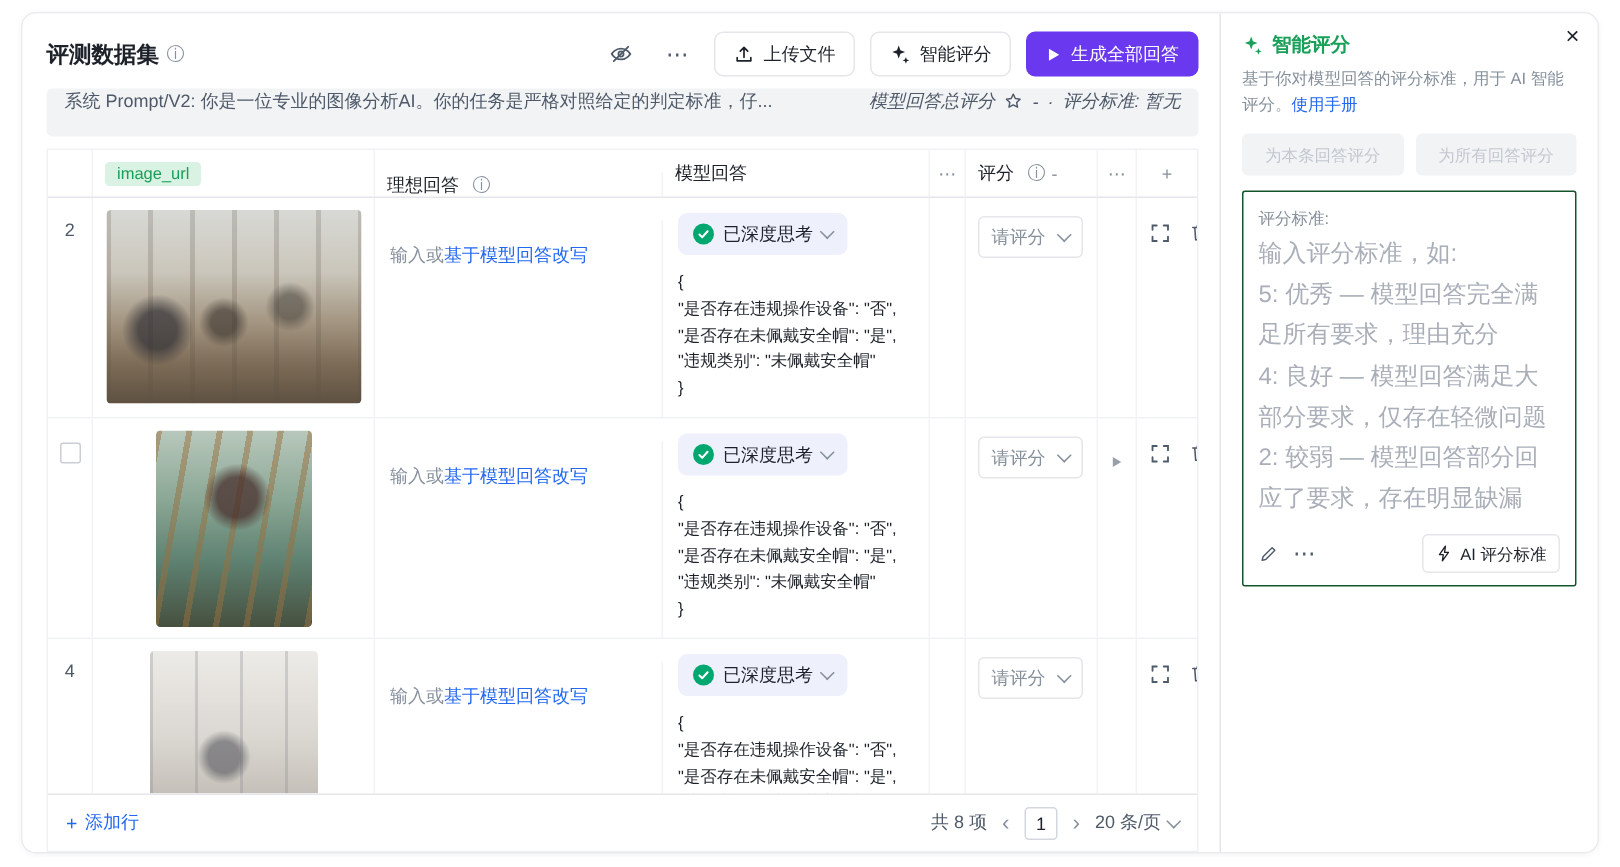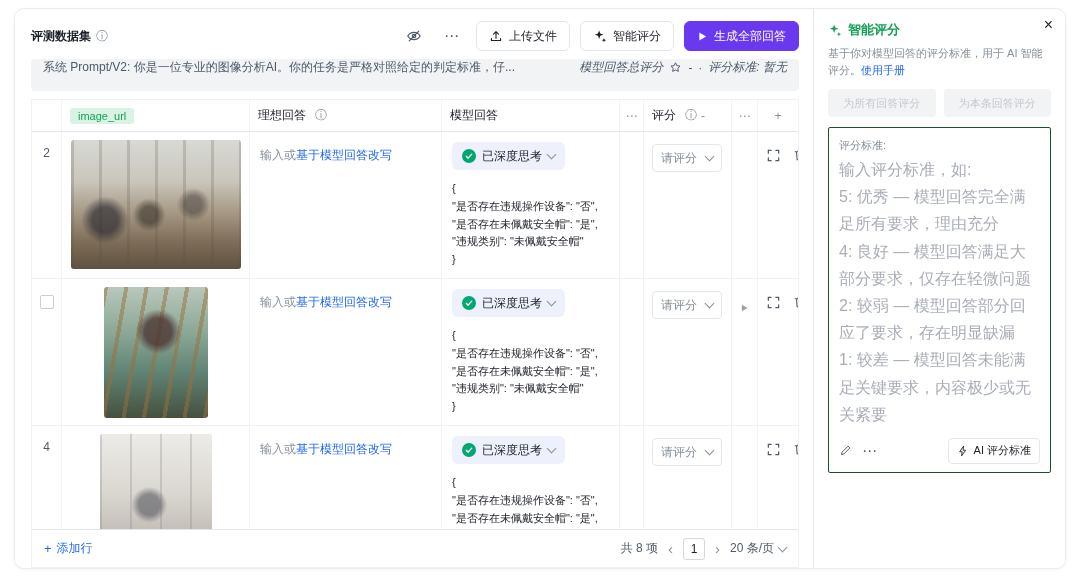--- a/index.html
+++ b/index.html
@@ -6,42 +6,42 @@
   html,body{width:1080px;height:578px;}
   body{background:#ffffff;font-family:"Liberation Sans","DejaVu Sans",sans-serif;color:#1d2129;position:relative;overflow:hidden;}
 
   .app{position:absolute;left:14px;top:8px;width:1052px;height:561px;background:#fff;
        border:1px solid #e9ebef;border-radius:10px;display:flex;overflow:hidden;
        box-shadow:0 1px 4px rgba(0,0,0,.05);}
 
   
   .main{flex:1;min-width:0;display:flex;flex-direction:column;padding:10px 14px 0 16px;background:#fff;}
   .topbar{display:flex;align-items:center;height:34px;flex:0 0 auto;}
-  .page-title{font-size:12px;font-weight:700;font-family:Liberation Mono, monospace;}
+  .page-title{font-size:15px;font-weight:700;font-family:Liberation Mono, monospace;}
   .info-i{color:#86909c;font-size:12px;margin-left:5px;font-weight:400;}
   .topbar-actions{margin-left:auto;display:flex;align-items:center;gap:10px;}
   .icon-btn{width:28px;height:28px;display:flex;align-items:center;justify-content:center;border-radius:4px;color:#4e5969;cursor:pointer;}
   .dots{font-size:15px;color:#4e5969;letter-spacing:1px;}
   .btn{height:30px;display:inline-flex;align-items:center;gap:6px;padding:0 12px;border:1px solid #e5e6eb;
        border-radius:6px;background:#fff;font-size:12px;color:#1d2129;cursor:pointer;white-space:nowrap;}
   .btn-primary{background:#6938ef;border-color:#6938ef;color:#fff;}
 
   .prompt-bar{height:32px;flex:0 0 auto;background:#f2f3f5;border-radius:4px;display:flex;align-items:flex-start;
               padding:0 12px;margin:6px 0 8px;font-size:12px;color:#4e5969;}
   .prompt-text{flex:1;min-width:0;white-space:nowrap;overflow:hidden;}
   .prompt-right{display:flex;align-items:center;gap:6px;color:#4e5969;white-space:nowrap;font-style:italic;}
 
   
   .table-card{flex:1;min-height:0;display:flex;flex-direction:column;background:#fff;border:1px solid #f0f1f3;}
   .thead{display:flex;height:32px;flex:0 0 auto;border-bottom:1px solid #e5e6eb;align-items:stretch;background:#fff;}
   .th{display:flex;align-items:center;gap:4px;padding:0 8px;font-size:12px;font-weight:500;color:#1d2129;border-right:1px solid #f2f3f5;}
   .th:last-child{border-right:none;}
   .c-num{width:30px;flex:0 0 auto;justify-content:center;}
   .c-img{width:188px;flex:0 0 auto;}
-  .c-ideal{width:192px;flex:0 0 auto;}
+  .c-ideal{width:192px;flex:0 0 auto;margin-top:15px;}
   .c-model{width:178px;flex:0 0 auto;}
   .c-d1{width:24px;flex:0 0 auto;justify-content:center;}
   .c-score{width:88px;flex:0 0 auto;}
   .c-d2{width:26px;flex:0 0 auto;justify-content:center;}
   .c-act{flex:1;justify-content:center;}
   .tag-green{background:#d9f2e3;color:#18a058;font-size:11px;padding:2px 8px;border-radius:3px;font-weight:400;}
   .th-dim{color:#86909c;font-weight:400;}
 
   .tbody{flex:1;min-height:0;overflow:hidden;}
   .row{display:flex;height:147px;border-bottom:1px solid #f0f1f3;}
@@ -375,30 +375,29 @@
     <div class="panel-header">
       <svg width="14" height="14" viewBox="0 0 16 16" fill="#18a058">
           <path d="M7 1.6l1.3 3.6 3.6 1.3-3.6 1.3L7 11.4 5.7 7.8 2.1 6.5l3.6-1.3zM12.5 10.2l.7 1.9 1.9.7-1.9.7-.7 1.9-.7-1.9-1.9-.7 1.9-.7z"></path>
         </svg>
       <span class="panel-title">智能评分</span>
     </div>
     <div class="panel-desc">
       <span>基于你对模型回答的评分标准，用于 AI 智能评分。</span><a class="link">使用手册</a>
     </div>
     <div class="panel-btns">
+      <button class="panel-btn">为本条回答评分</button>
       <button class="panel-btn">为所有回答评分</button>
-      <button class="panel-btn">为本条回答评分</button>
     </div>
     <div class="criteria-box">
       <div class="criteria-label">评分标准:</div>
       <div class="criteria-line">输入评分标准，如:</div>
       <div class="criteria-line">5: 优秀 — 模型回答完全满足所有要求，理由充分</div>
       <div class="criteria-line">4: 良好 — 模型回答满足大部分要求，仅存在轻微问题</div>
       <div class="criteria-line">2: 较弱 — 模型回答部分回应了要求，存在明显缺漏</div>
-      <div class="criteria-line">1: 较差 — 模型回答未能满足关键要求，内容极少或无关紧要</div>
       <div class="criteria-foot">
         <span class="act-icon">
             <svg width="13" height="13" viewBox="0 0 16 16" fill="none" stroke="currentColor" stroke-width="1.2" stroke-linejoin="round">
               <path d="M3 13l.7-2.9 7.5-7.5 2.2 2.2-7.5 7.5z"></path>
             </svg>
           </span>
         <span class="dots">⋯</span>
         <button class="ai-btn">
           <svg width="12" height="12" viewBox="0 0 16 16" fill="none" stroke="currentColor" stroke-width="1.2" stroke-linejoin="round">
               <path d="M8.8 1.5L3.5 9h3.4l-.8 5.5L11.5 7H8.1z"></path>

